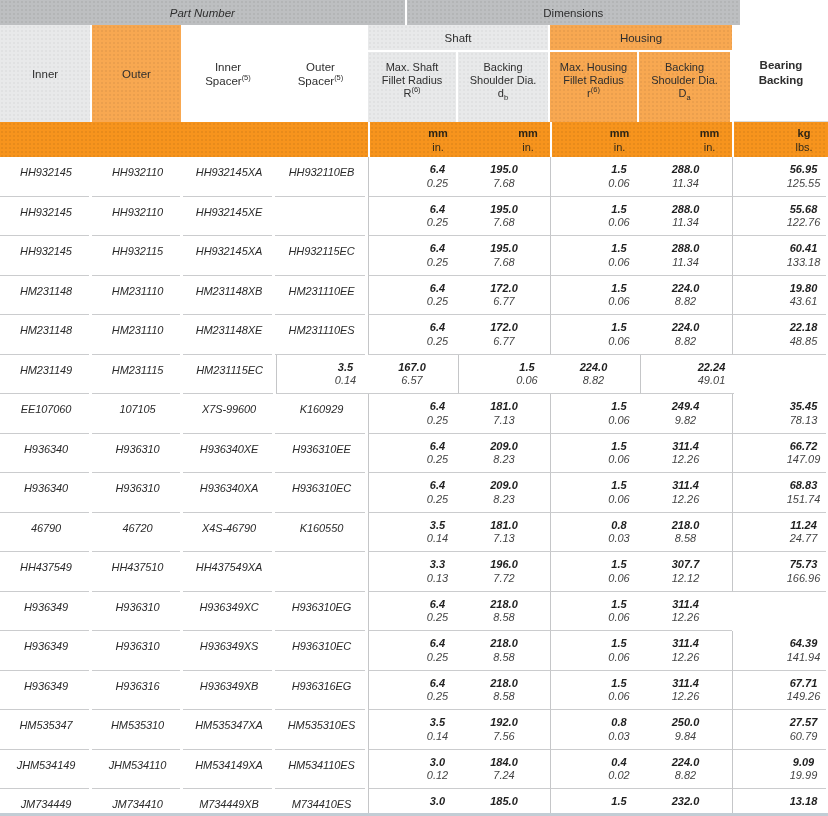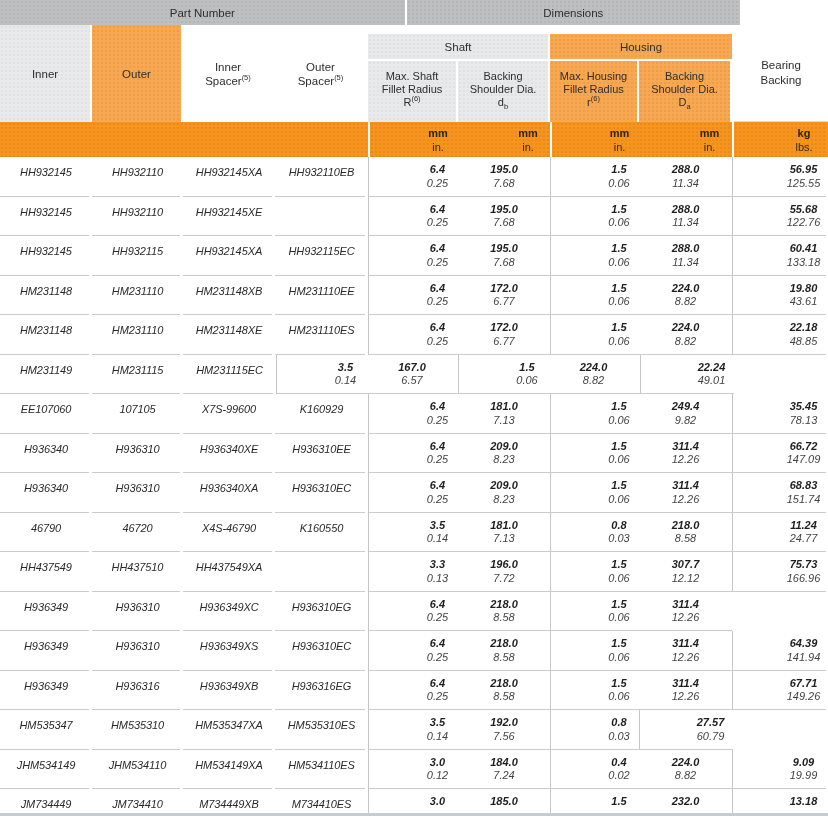--- a/index.html
+++ b/index.html
@@ -20,21 +20,21 @@
   
   .hrow { display:flex; }
   .topbar { height:25px; }
   .bar {
     display:flex; align-items:center; justify-content:center;
     background:#bdbfc1;
     background-image: radial-gradient(rgba(0,0,0,0.055) 1px, transparent 1.1px);
     background-size: 4px 4px;
     font-size:11.5px; color:#2e2e2e;
   }
-  .bar.part { width:444px; border-right:2px solid #fff; }
+  .bar.part { width:444px; border-right:2px solid #fff;font-style:italic; }
   .bar.dims { width:366px; border-right:2px solid #fff; }
   .top-weight { width:94px; background:#fff; }
 
   .hmid { display:flex; height:97px; }
   .hcell {
     display:flex; flex-direction:column; align-items:center; justify-content:center;
     font-size:11.5px; color:#2e2e2e; text-align:center;
     border-right:2px solid #fff;
     line-height:14px;
   }
@@ -47,36 +47,37 @@
     background:#f8a851;
     background-image: radial-gradient(rgba(0,0,0,0.05) 1px, transparent 1.1px);
     background-size: 4px 4px;
   }
   .white-cell { background:#fff; }
 
   .group { display:flex; flex-direction:column; }
   .group-bar {
     height:27px; display:flex; align-items:center; justify-content:center;
     font-size:11.5px; color:#2e2e2e;
-    border-bottom:2px solid #fff; border-right:2px solid #fff;margin-top:9px;
+    border-bottom:2px solid #fff; border-right:2px solid #fff;
   }
   .sub-row { display:flex; flex:1; }
   .sub-cell {
     display:flex; flex-direction:column; align-items:center;
     padding-top:9px; font-size:11px; line-height:13px; text-align:center;
     border-right:2px solid #fff; color:#2e2e2e;
   }
   .sub-cell .symbol { font-size:11px; }
   sup { font-size:7.5px; vertical-align: super; line-height:0; }
   sub { font-size:7.5px; vertical-align: sub; line-height:0; }
 
   .weight-head {
     display:flex; flex-direction:column; align-items:center; justify-content:center;
     background:#fff; font-size:11.5px; line-height:15px; color:#2e2e2e;
     border-bottom:1px solid #d9dadb;
+    font-weight:bold;
   }
 
   
   .units-row { display:flex; height:35px; background:#f7941d; }
   .ucell {
     display:flex; flex-direction:column; align-items:center; justify-content:center;
     background:#f7941d;
     background-image: radial-gradient(rgba(0,0,0,0.06) 1px, transparent 1.1px);
     background-size: 4px 4px;
     font-size:11px; line-height:14px; color:#332a1a;padding-left:48px;
@@ -576,20 +577,24 @@
           <span class="in">0.14</span>
         </div>
         <div class="dcell w6">
           <span class="mm">192.0</span>
           <span class="in">7.56</span>
         </div>
         <div class="dcell w7 vline">
           <span class="mm">0.8</span>
           <span class="in">0.03</span>
         </div>
+        <div class="dcell w8">
+          <span class="mm">250.0</span>
+          <span class="in">9.84</span>
+        </div>
         <div class="dcell w9 vline">
           <span class="mm">27.57</span>
           <span class="in">60.79</span>
         </div>
       </div>
       <div class="row">
         <div class="pcell w1">JHM534149</div>
         <div class="pcell w2">JHM534110</div>
         <div class="pcell w3">HM534149XA</div>
         <div class="pcell w4">HM534110ES</div>

